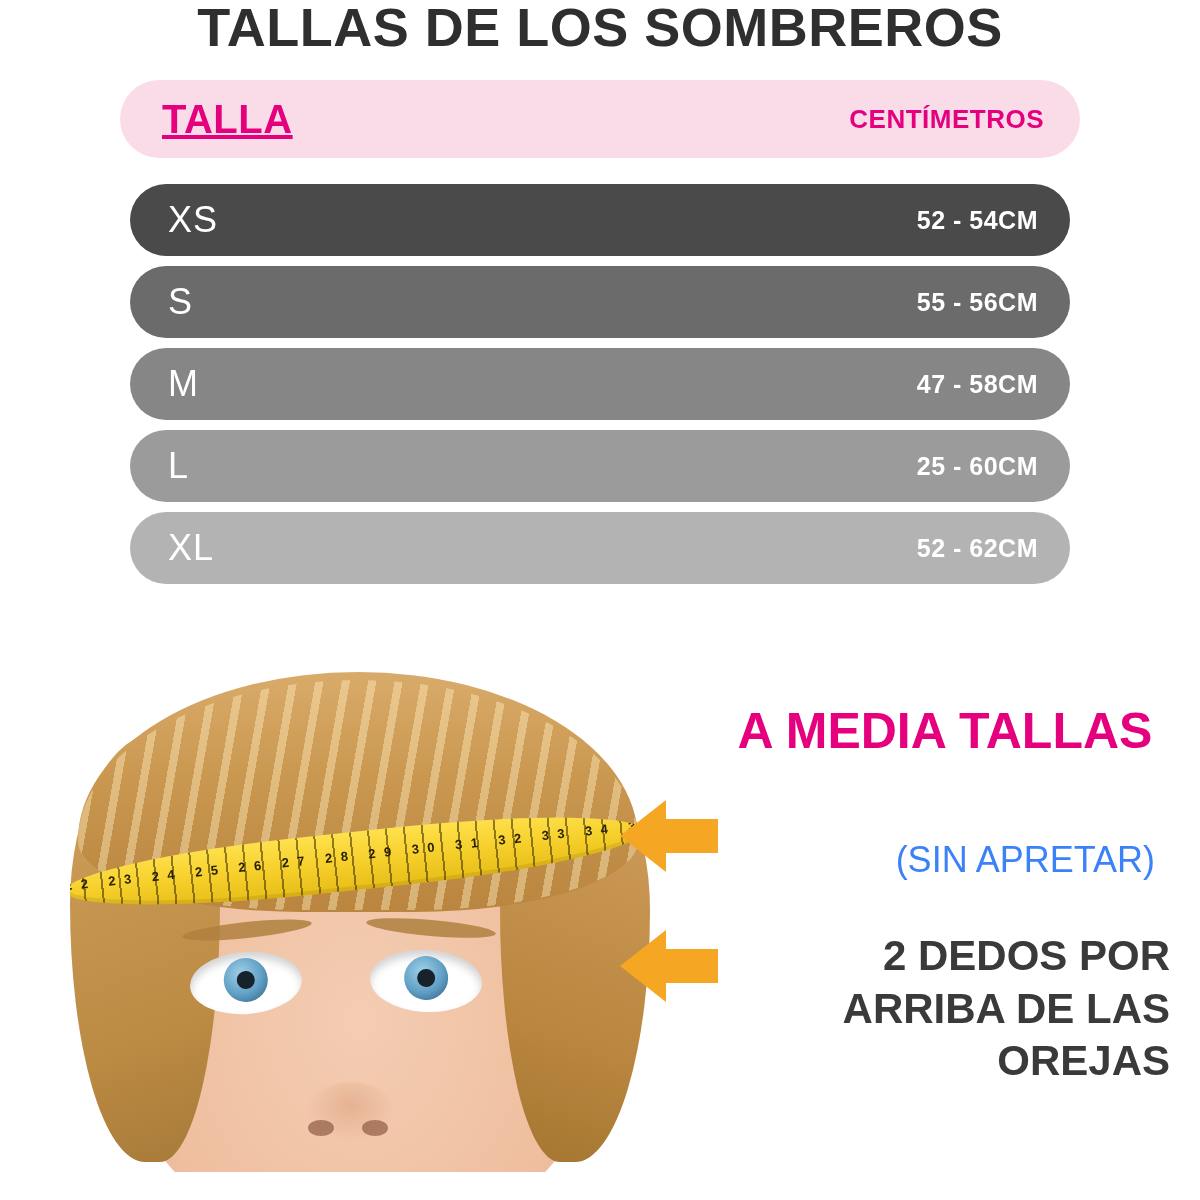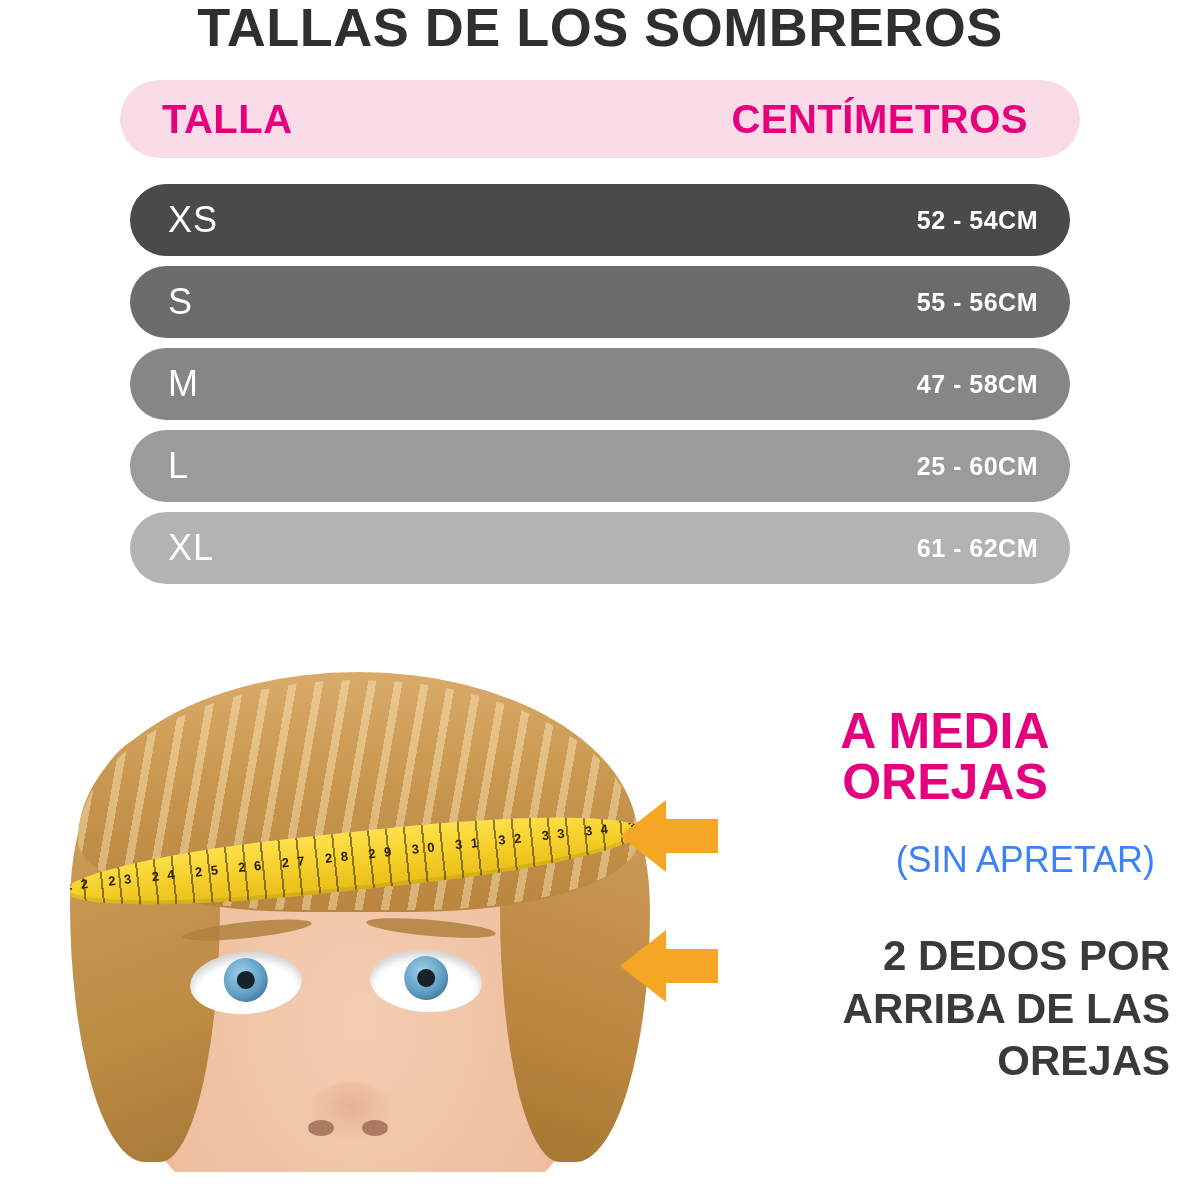--- a/index.html
+++ b/index.html
@@ -46,22 +46,22 @@
   .header-left {
     position: absolute;
     left: 42px;
     font-size: 40px;
     font-weight: bold;
     color: #e5007e;
     letter-spacing: 0.5px;
   }
   .header-right {
     position: absolute;
-    right: 52px;
-    font-size: 40px;
+    right: 36px;
+    font-size: 26px;
     font-weight: bold;
     color: #e5007e;
     letter-spacing: 0.5px;
   }
 
   
   .rows {
     margin: 26px auto 0 auto;
     width: 940px;
   }
@@ -294,21 +294,21 @@
   }
 </style>
 </head>
 <body>
 
 <div class="page">
 
   <div class="title">TALLAS DE LOS SOMBREROS</div>
 
   <div class="header-pill" style="background: rgb(250, 220, 233);">
-    <span class="header-left" style="color: rgb(229, 0, 126);">TALLA</span>
+    <span class="header-left" style="color: rgb(229, 0, 126); text-decoration: underline;">TALLA</span>
     <span class="header-right" style="color: rgb(229, 0, 126);">CENTÍMETROS</span>
   </div>
 
   <div class="rows">
     <div class="size-row" id="row-xs" style="background: rgb(74, 74, 74);">
       <span class="size-label">XS</span>
       <span class="size-cm">52 - 54CM</span>
     </div>
     <div class="size-row" id="row-s" style="background: rgb(107, 107, 107);">
       <span class="size-label">S</span>
@@ -317,21 +317,21 @@
     <div class="size-row" id="row-m" style="background: rgb(134, 134, 134);">
       <span class="size-label">M</span>
       <span class="size-cm">47 - 58CM</span>
     </div>
     <div class="size-row" id="row-l" style="background: rgb(155, 155, 155);">
       <span class="size-label">L</span>
       <span class="size-cm">25 - 60CM</span>
     </div>
     <div class="size-row" id="row-xl" style="background: rgb(179, 179, 179);">
       <span class="size-label">XL</span>
-      <span class="size-cm">61 - 62CM</span>
+      <span class="size-cm">52 - 62CM</span>
     </div>
   </div>
 
   <div class="photo-area">
     <div class="head"></div>
     <div class="hair-left"></div>
     <div class="hair-right"></div>
     <div class="brow left"></div>
     <div class="brow right"></div>
     <div class="eye left">
@@ -358,17 +358,17 @@
   <div class="arrow" id="arrow-forehead">
     <div class="head-tri" style="border-right-color: rgb(245, 166, 35);"></div>
     <div class="shaft" style="background: rgb(245, 166, 35);"></div>
   </div>
 
   <div class="arrow" id="arrow-ears">
     <div class="head-tri" style="border-right-color: rgb(245, 166, 35);"></div>
     <div class="shaft" style="background: rgb(245, 166, 35);"></div>
   </div>
 
-  <div class="label-media-frente" style="color: rgb(229, 0, 126);">A MEDIA OREJAS</div>
+  <div class="label-media-frente" style="color: rgb(229, 0, 126);">A MEDIA TALLAS</div>
   <div class="label-sin-apretar">(SIN APRETAR)</div>
   <div class="label-dedos">2 DEDOS POR ARRIBA DE LAS OREJAS</div>
 
 </div>
 
 </body></html>

